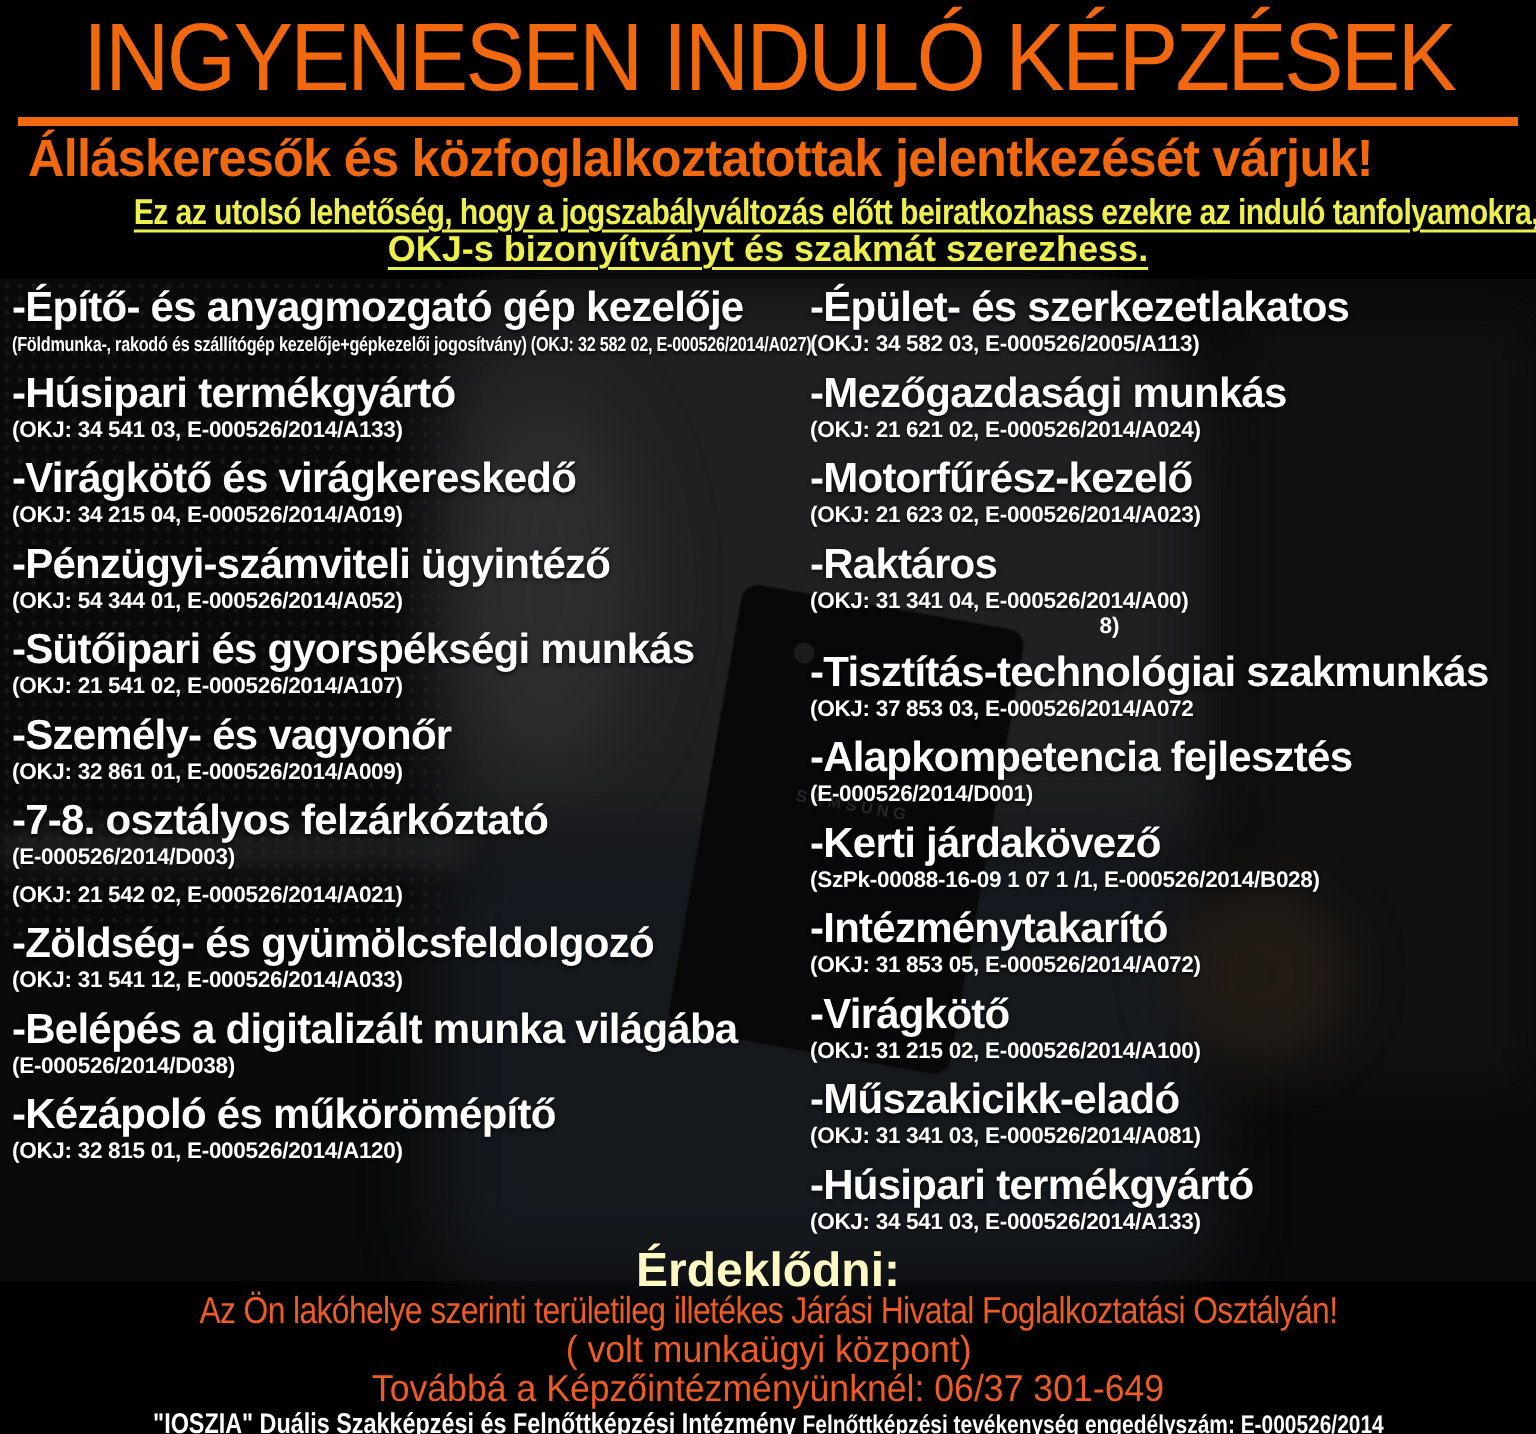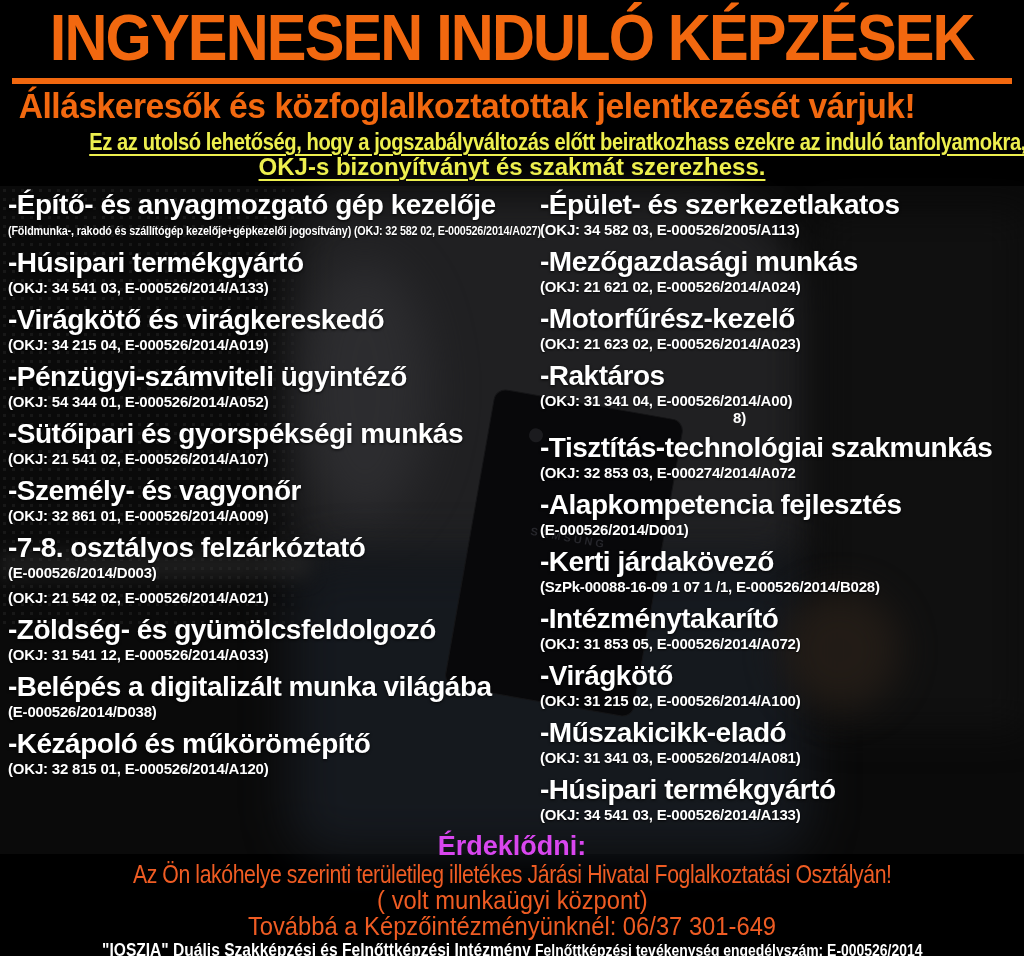--- a/index.html
+++ b/index.html
@@ -29,21 +29,21 @@
   .photo-tablet{left:468px;top:402px;width:190px;height:300px;background:#08080a;
     border:1px solid #151517;border-radius:12px;transform:rotate(10deg);}
   .tablet-camera{left:40px;top:32px;width:14px;height:14px;border-radius:50%;
     background:#1b1b1e;}
   .tablet-brand{left:22px;top:128px;width:150px;text-align:center;color:#26262b;
     font-size:11px;font-weight:bold;letter-spacing:3px;}
   
   .content{position:relative;z-index:1;width:100%;height:100%;}
   .title{
     margin:6px 0 0;text-align:center;color:var(--orange);
-    font-size:64px;font-weight:bold;letter-spacing:-2px;line-height:1.02;
+    font-size:64px;font-weight:normal;letter-spacing:-2px;line-height:1.02;
     white-space:nowrap;
   }
   .title-inner{display:inline-block;transform:scaleX(.93);transform-origin:center;}
   .title-underline{height:6px;background:var(--orange);margin:7px 12px 4px;}
   .subtitle{
     margin:2px 0 4px;text-align:left;color:var(--orange);
     font-size:35px;font-weight:bold;letter-spacing:-.5px;line-height:1.05;white-space:nowrap;
   }
   .subtitle .cond{display:inline-block;transform:scaleX(.96);transform-origin:center;}
   .notice{
@@ -65,21 +65,21 @@
   .course-code{
     font-size:15px;font-weight:bold;letter-spacing:-.2px;line-height:18px;
     white-space:nowrap;text-shadow:0 1px 2px rgba(0,0,0,.85);
   }
   .course-code.condensed{font-size:13.5px;display:inline-block;
     transform:scaleX(.8);transform-origin:left;}
   .course-code2{font-size:15px;font-weight:bold;line-height:15px;padding-left:193px;
     white-space:nowrap;}
   
   .footer{text-align:center;line-height:1.0;}
-  .contact-heading{color:#d946ef;font-size:27px;font-weight:bold;line-height:30px;}
+  .contact-heading{color:#fef9c3;font-size:32px;font-weight:bold;line-height:30px;}
   .f-orange{color:var(--footer-orange);font-size:25px;font-weight:normal;line-height:26px;
     white-space:nowrap;}
   .f-orange .cond{display:inline-block;transform:scaleX(.85);transform-origin:center;
     letter-spacing:-.5px;}
   .f-orange .cond2{display:inline-block;transform:scaleX(.95);transform-origin:center;}
   .org-line{color:#fff;font-size:19px;font-weight:bold;line-height:21px;white-space:nowrap;}
   .org-line .wrap{display:inline-block;transform:scaleX(.82);transform-origin:center;}
   .org-line .license{font-size:17px;font-weight:bold;}
 </style>
 </head>
@@ -167,21 +167,21 @@
             <div class="course-name">-Motorfűrész-kezelő</div>
             <div class="course-code">(OKJ: 21 623 02, E-000526/2014/A023)</div>
           </div>
           <div class="course">
             <div class="course-name">-Raktáros</div>
             <div class="course-code">(OKJ: 31 341 04, E-000526/2014/A00)</div>
             <div class="course-code2">8)</div>
           </div>
           <div class="course">
             <div class="course-name">-Tisztítás-technológiai szakmunkás</div>
-            <div class="course-code">(OKJ: 32 853 03, E-000274/2014/A072</div>
+            <div class="course-code">(OKJ: 37 853 03, E-000526/2014/A072</div>
           </div>
           <div class="course">
             <div class="course-name">-Alapkompetencia fejlesztés</div>
             <div class="course-code">(E-000526/2014/D001)</div>
           </div>
           <div class="course">
             <div class="course-name">-Kerti járdakövező</div>
             <div class="course-code">(SzPk-00088-16-09 1 07 1 /1, E-000526/2014/B028)</div>
           </div>
           <div class="course">

